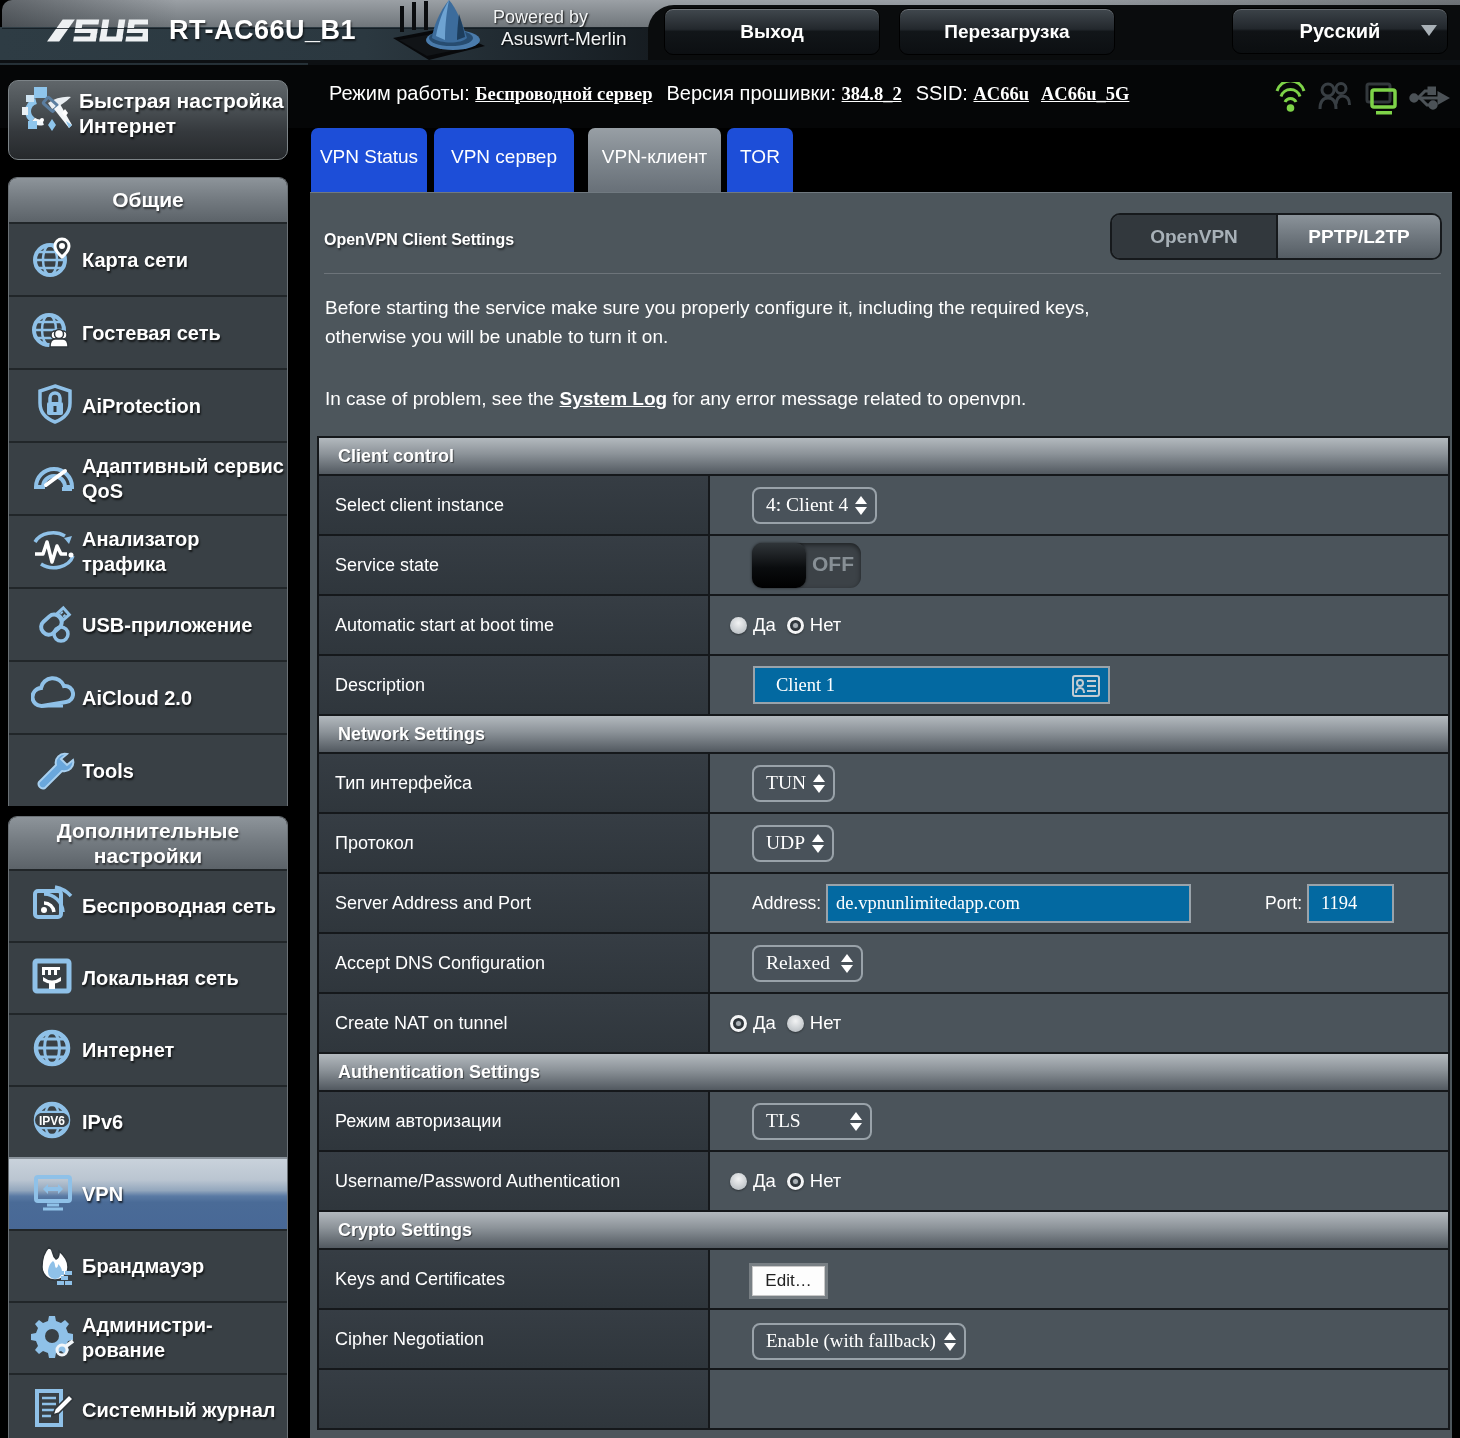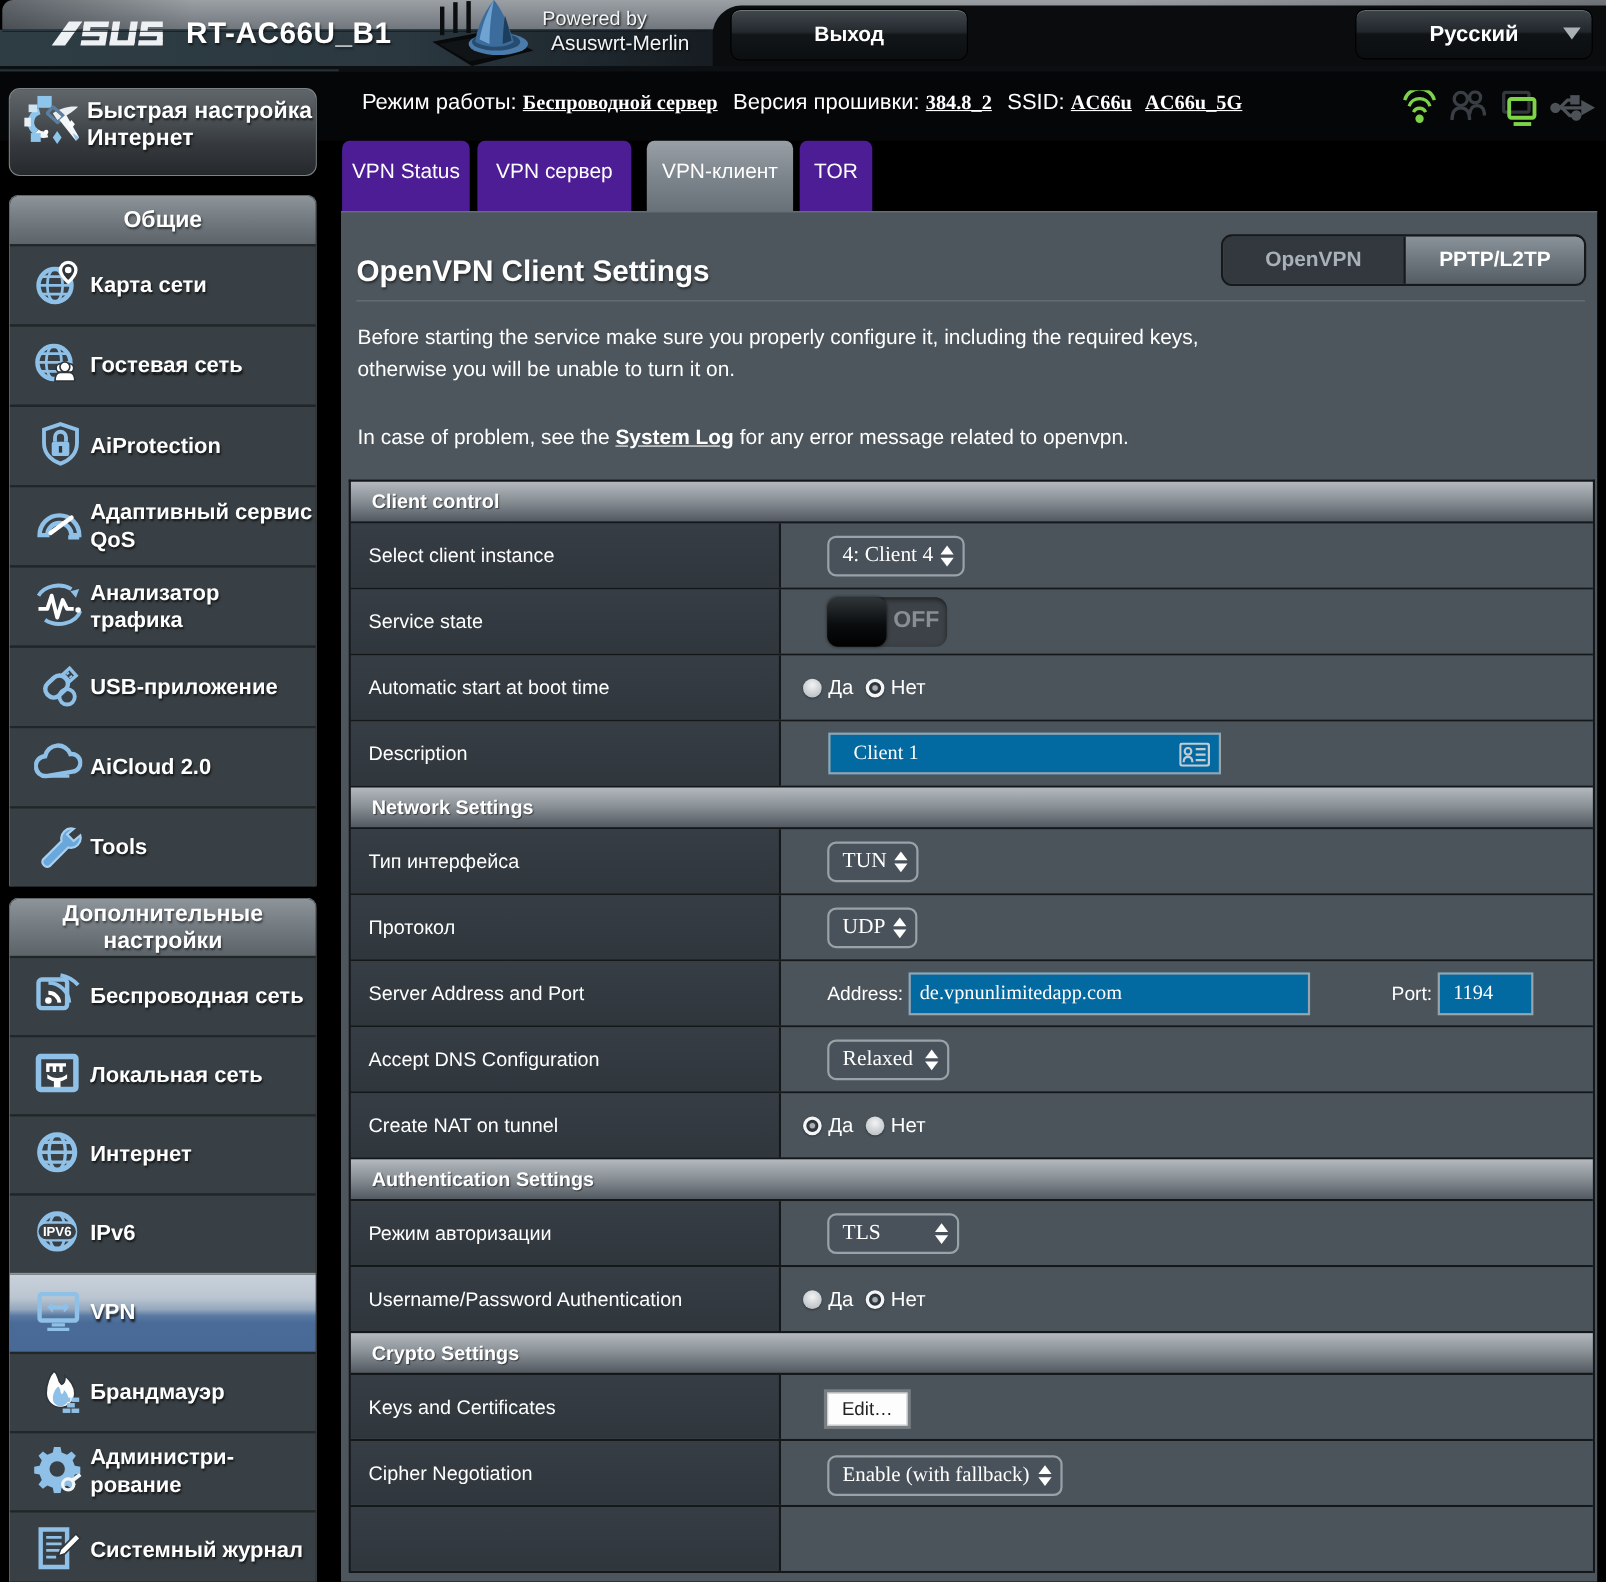--- a/index.html
+++ b/index.html
@@ -38,21 +38,21 @@
   border-left:8px solid transparent; border-right:8px solid transparent; border-top:11px solid #a9b1b7; }
 
 
 #statusbar { position:absolute; left:0; top:65px; width:1460px; height:63px; background:#050607; }
 #status-text { position:absolute; left:329px; top:17px; color:#fff; font-size:20px; white-space:nowrap; }
 #status-text .lnk { font-family:"Liberation Serif", serif; font-weight:bold; font-size:18.5px; text-decoration:underline; }
 #status-icons { position:absolute; left:1272px; top:17px; }
 
 
 .tab { position:absolute; top:128px; height:64px; border-radius:7px 7px 0 0;
-  background:#4c1d95; color:#fff; font-size:19px; text-align:center; line-height:58px; }
+  background:#1d4ed8; color:#fff; font-size:19px; text-align:center; line-height:58px; }
 #tab-active { background:linear-gradient(to bottom,#989fa5 0%,#7e868d 50%,#687078 100%); }
 
 
 #qis-btn { position:absolute; left:8px; top:80px; width:280px; height:80px; border-radius:10px;
   border:1px solid #7c8387;
   background:linear-gradient(to bottom,#60666a 0%,#4a5054 35%,#35393d 65%,#26292c 100%); }
 #qis-btn .txt { position:absolute; left:70px; top:7px; color:#fff; font-size:21px; font-weight:bold; line-height:25px; text-shadow:1px 2px 2px rgba(0,0,0,.7); }
 .sgroup { position:absolute; left:8px; width:280px; border:1px solid #6a7075; border-radius:9px 9px 0 0; border-bottom:none; }
 #sgroup1 { top:177px; }
 #sgroup2 { top:816px; }
@@ -64,21 +64,21 @@
 .sitem { height:73px; border-top:2px solid #212629; background:#394045; position:relative; }
 #sgroup2 .sitem { height:72px; }
 .sitem:first-of-type { border-top:none; }
 .sitem .ic { position:absolute; left:22px; top:50%; transform:translateY(-50%); }
 .sitem .lbl { position:absolute; left:73px; top:50%; transform:translateY(-50%);
   color:#fff; font-size:20px; font-weight:bold; line-height:25px; text-shadow:1px 2px 2px rgba(0,0,0,.7); white-space:nowrap; }
 #vpn-item { background:linear-gradient(to bottom,#c9d2db 0%,#bac5d1 30%,#93a7bd 45%,#5a7aa4 53%,#4a6b97 62%,#486896 100%); border-top:2px solid #8b949c; }
 
 
 #panel { position:absolute; left:310px; top:192px; width:1142px; height:1246px; background:#4d565c; border-top:1px solid #707980; }
-#title { position:absolute; left:14px; top:38px; color:#fff; font-size:27px; font-weight:bold; text-shadow:1px 2px 2px rgba(0,0,0,.5); }
+#title { position:absolute; left:14px; top:38px; color:#fff; font-size:16px; font-weight:bold; text-shadow:1px 2px 2px rgba(0,0,0,.5); }
 #toggle { position:absolute; left:800px; top:20px; width:332px; height:47px; border-radius:10px;
   border:2px solid #16191c; overflow:hidden; display:flex; }
 #toggle .left { width:166px; background:#32383d; color:#a8b1b8; font-size:19px; font-weight:bold;
   text-align:center; line-height:43px; border-right:2px solid #16191c; }
 #toggle .right { flex:1; background:linear-gradient(to bottom,#8b939a 0%,#6f777e 50%,#555d64 100%);
   color:#fff; font-size:19px; font-weight:bold; text-align:center; line-height:43px; }
 #hr1 { position:absolute; left:14px; top:80px; width:1117px; height:1px; background:#6d747a; }
 .para { position:absolute; left:15px; color:#fff; font-size:19px; line-height:29px; }
 .para .syslog { font-weight:bold; text-decoration:underline; }
 
@@ -154,20 +154,21 @@
     <polygon points="0,38 52,28 92,46 36,60" fill="#08090b"></polygon>
     <polygon points="6,40 50,32 82,46 34,56" fill="#111417"></polygon>
     <ellipse cx="60" cy="40" rx="27" ry="10" fill="#4a7bab"></ellipse>
     <ellipse cx="58" cy="38" rx="22" ry="8" fill="#274c70"></ellipse>
     <path d="M56 0 C46 12 40 28 39 38 C48 44 68 44 74 38 C70 24 63 8 56 0 Z" fill="#3c6c9c"></path>
     <path d="M56 0 C50 10 45 24 43 36 L52 40 C52 24 54 10 56 0 Z" fill="#6ea3d2"></path>
     <path d="M66 14 C68 20 71 30 72 37 L64 40 C64 32 65 22 66 14 Z" fill="#1d3d5c"></path>
   </svg>
   <div id="powered">Powered by<br><span class="l2">Asuswrt-Merlin</span></div>
   <div class="hdr-btn" id="btn-logout">Выход</div>
+  <div class="hdr-btn" id="btn-reboot">Перезагрузка</div>
   <div id="lang-btn">
       <span class="txt">Русский</span>
       <span class="arr"></span>
     </div>
 </div>
 
 <div id="statusbar">
   <div id="status-text">Режим работы: <span class="lnk">Беспроводной сервер</span><span style="display:inline-block;width:14px;"></span>Версия прошивки: <span class="lnk">384.8_2</span><span style="display:inline-block;width:14px;"></span>SSID: <span class="lnk">AC66u</span><span style="display:inline-block;width:12px;"></span><span class="lnk">AC66u_5G</span></div>
   <svg id="status-icons" width="178" height="34" viewBox="0 0 178 34">
     <g fill="none" stroke="#7ed348" stroke-width="3">

